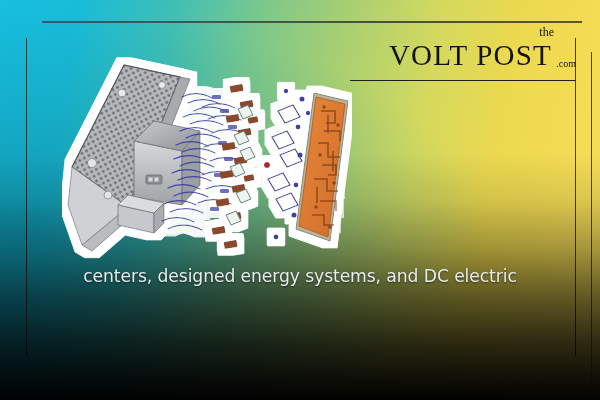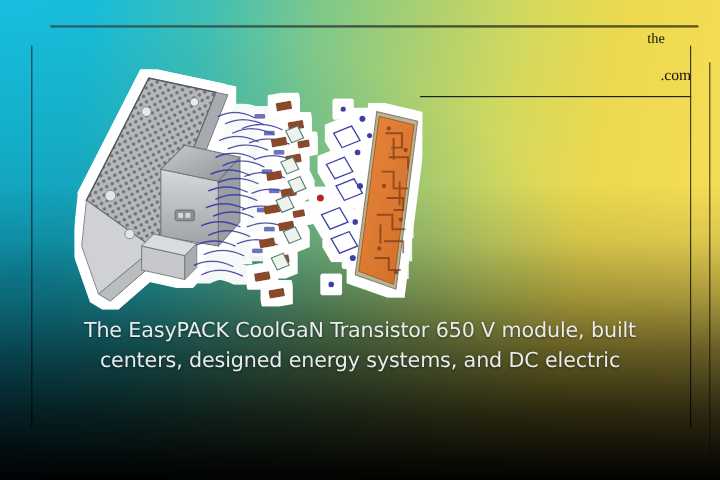--- a/index.html
+++ b/index.html
@@ -94,21 +94,21 @@
     font-family: "Liberation Serif", serif;
     font-size: 12px;
     color: #14120c;
     line-height: 1;
   }
   .logo-com {
     position: absolute;
     right: 0px;
     bottom: 9px;
     font-family: "Liberation Serif", serif;
-    font-size: 13px;
+    font-size: 10px;
     color: #14120c;
     line-height: 1;
   }
 
   
   .product {
     position: absolute;
     left: 62px;
     top: 55px;
     width: 290px;
@@ -142,20 +142,21 @@
   <div class="bg-dark"></div>
 
   <div class="rule rule-top-h"></div>
   <div class="rule rule-left-v"></div>
   <div class="rule rule-logo-h"></div>
   <div class="rule rule-right-v1"></div>
   <div class="rule rule-right-v2"></div>
 
   <div class="logo">
     <div class="logo-the">the</div>
+    <div class="logo-main">VOLT POST</div>
     <div class="logo-com">.com</div>
   </div>
 
   <div class="product">
     <svg viewBox="0 0 290 215" xmlns="http://www.w3.org/2000/svg">
       <defs>
         <filter id="stick" x="-25%" y="-25%" width="150%" height="150%">
           <feMorphology operator="dilate" radius="7" in="SourceAlpha" result="d"></feMorphology>
           <feFlood flood-color="#ffffff" result="w"></feFlood>
           <feComposite in="w" in2="d" operator="in" result="o"></feComposite>
@@ -322,17 +323,16 @@
               <circle cx="272" cy="128" r="1.8"></circle>
             <circle cx="254" cy="152" r="1.8"></circle>
               <circle cx="268" cy="172" r="1.8"></circle>
           </g>
         </g>
       </g>
     </svg>
   </div>
 
   <div class="caption">
-    <span>The EasyPACK CoolGaN Transistor 650 V module, built</span>
     <span>centers, designed energy systems, and DC electric</span>
   </div>
 
 </div>
 
 </body></html>

